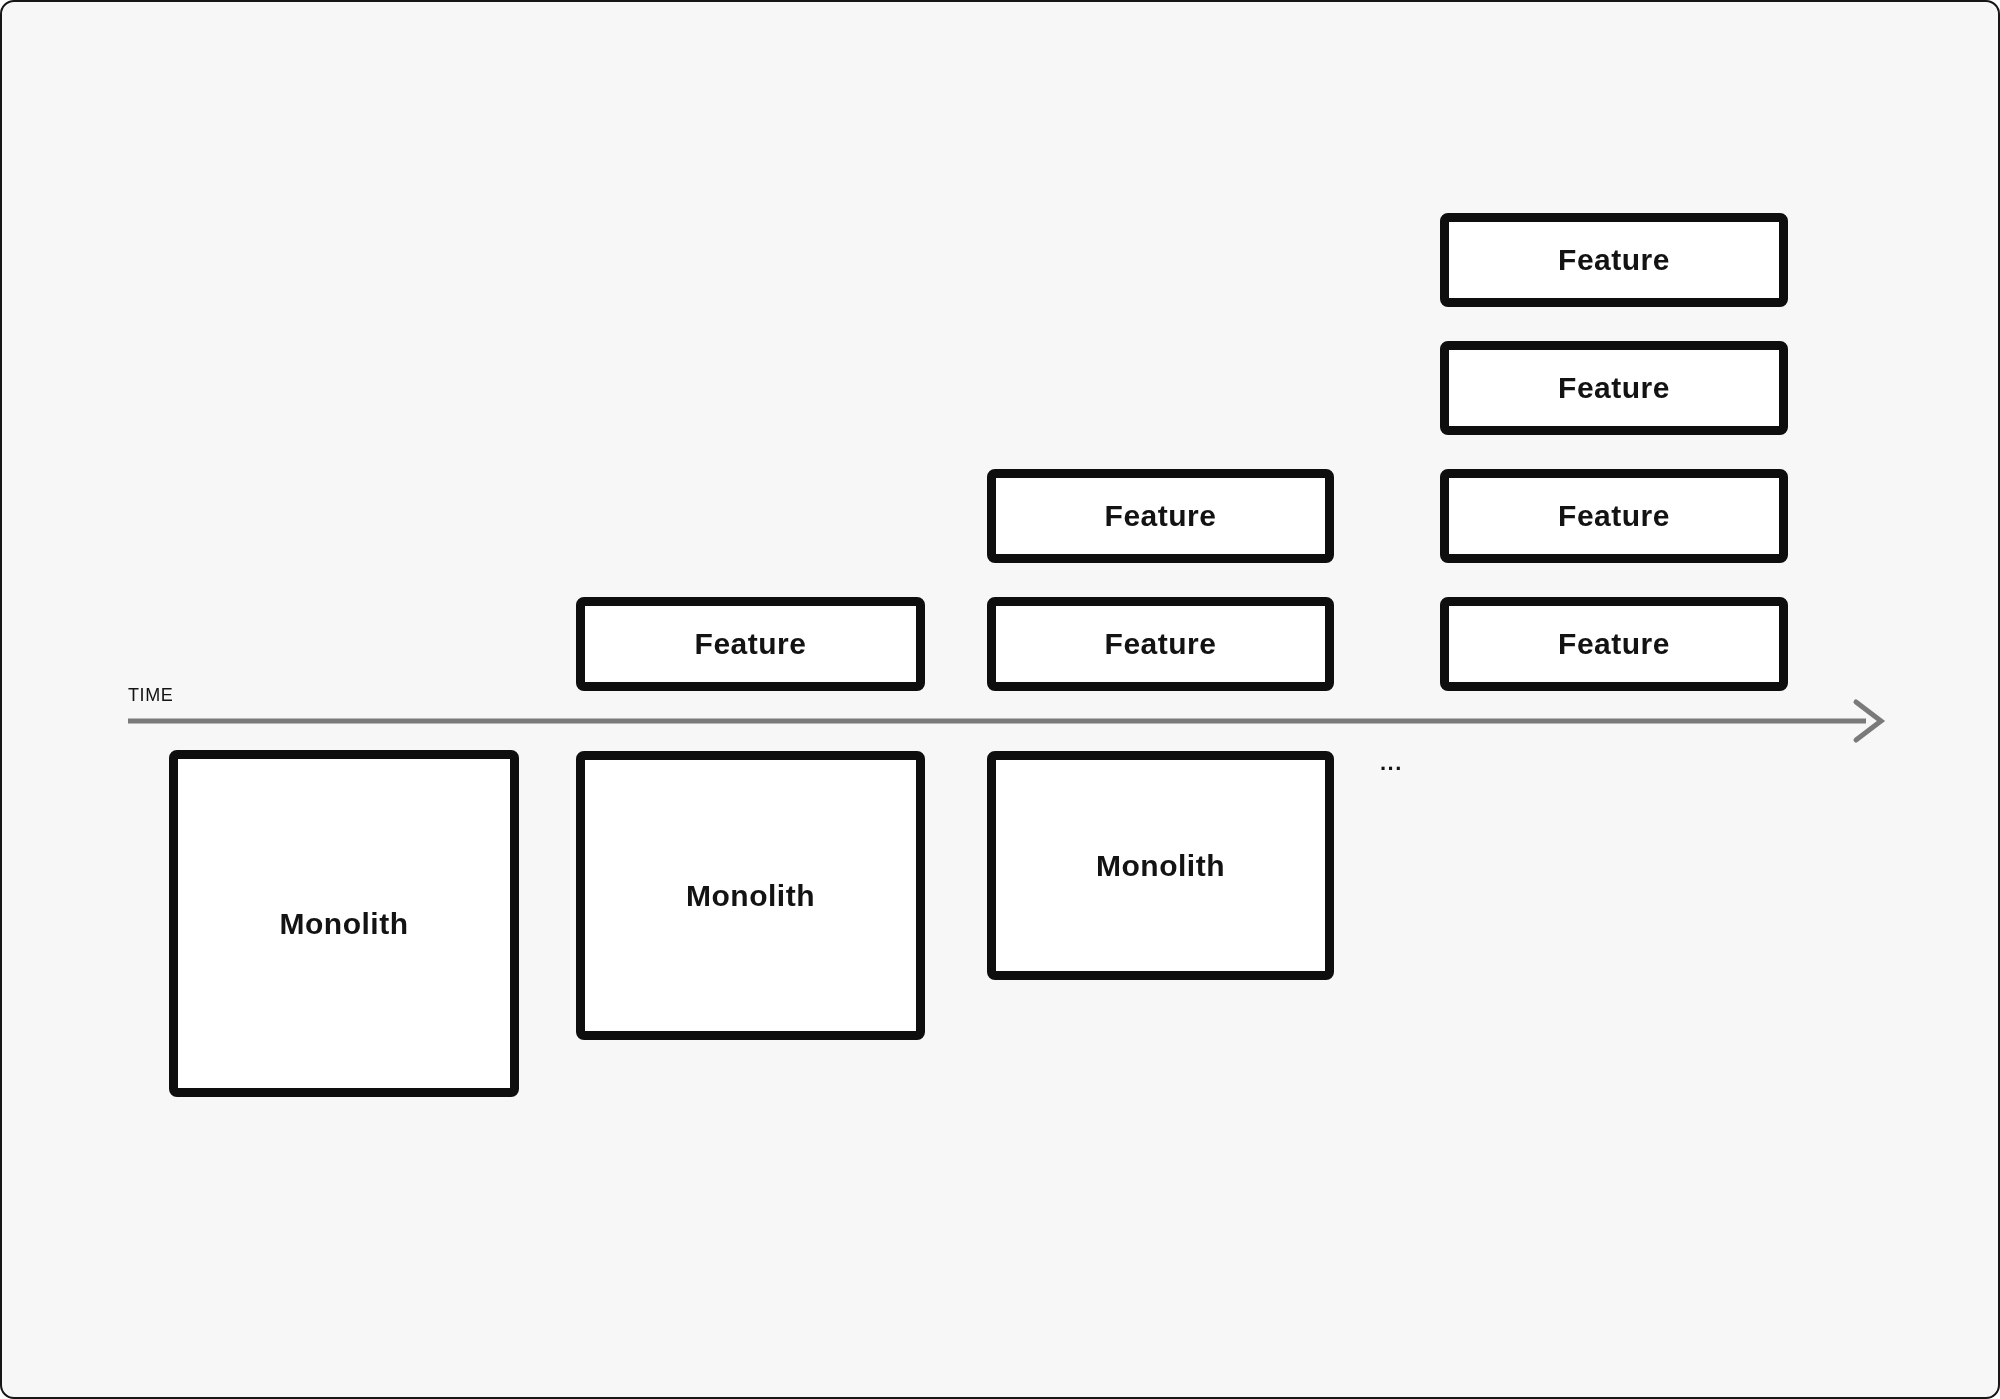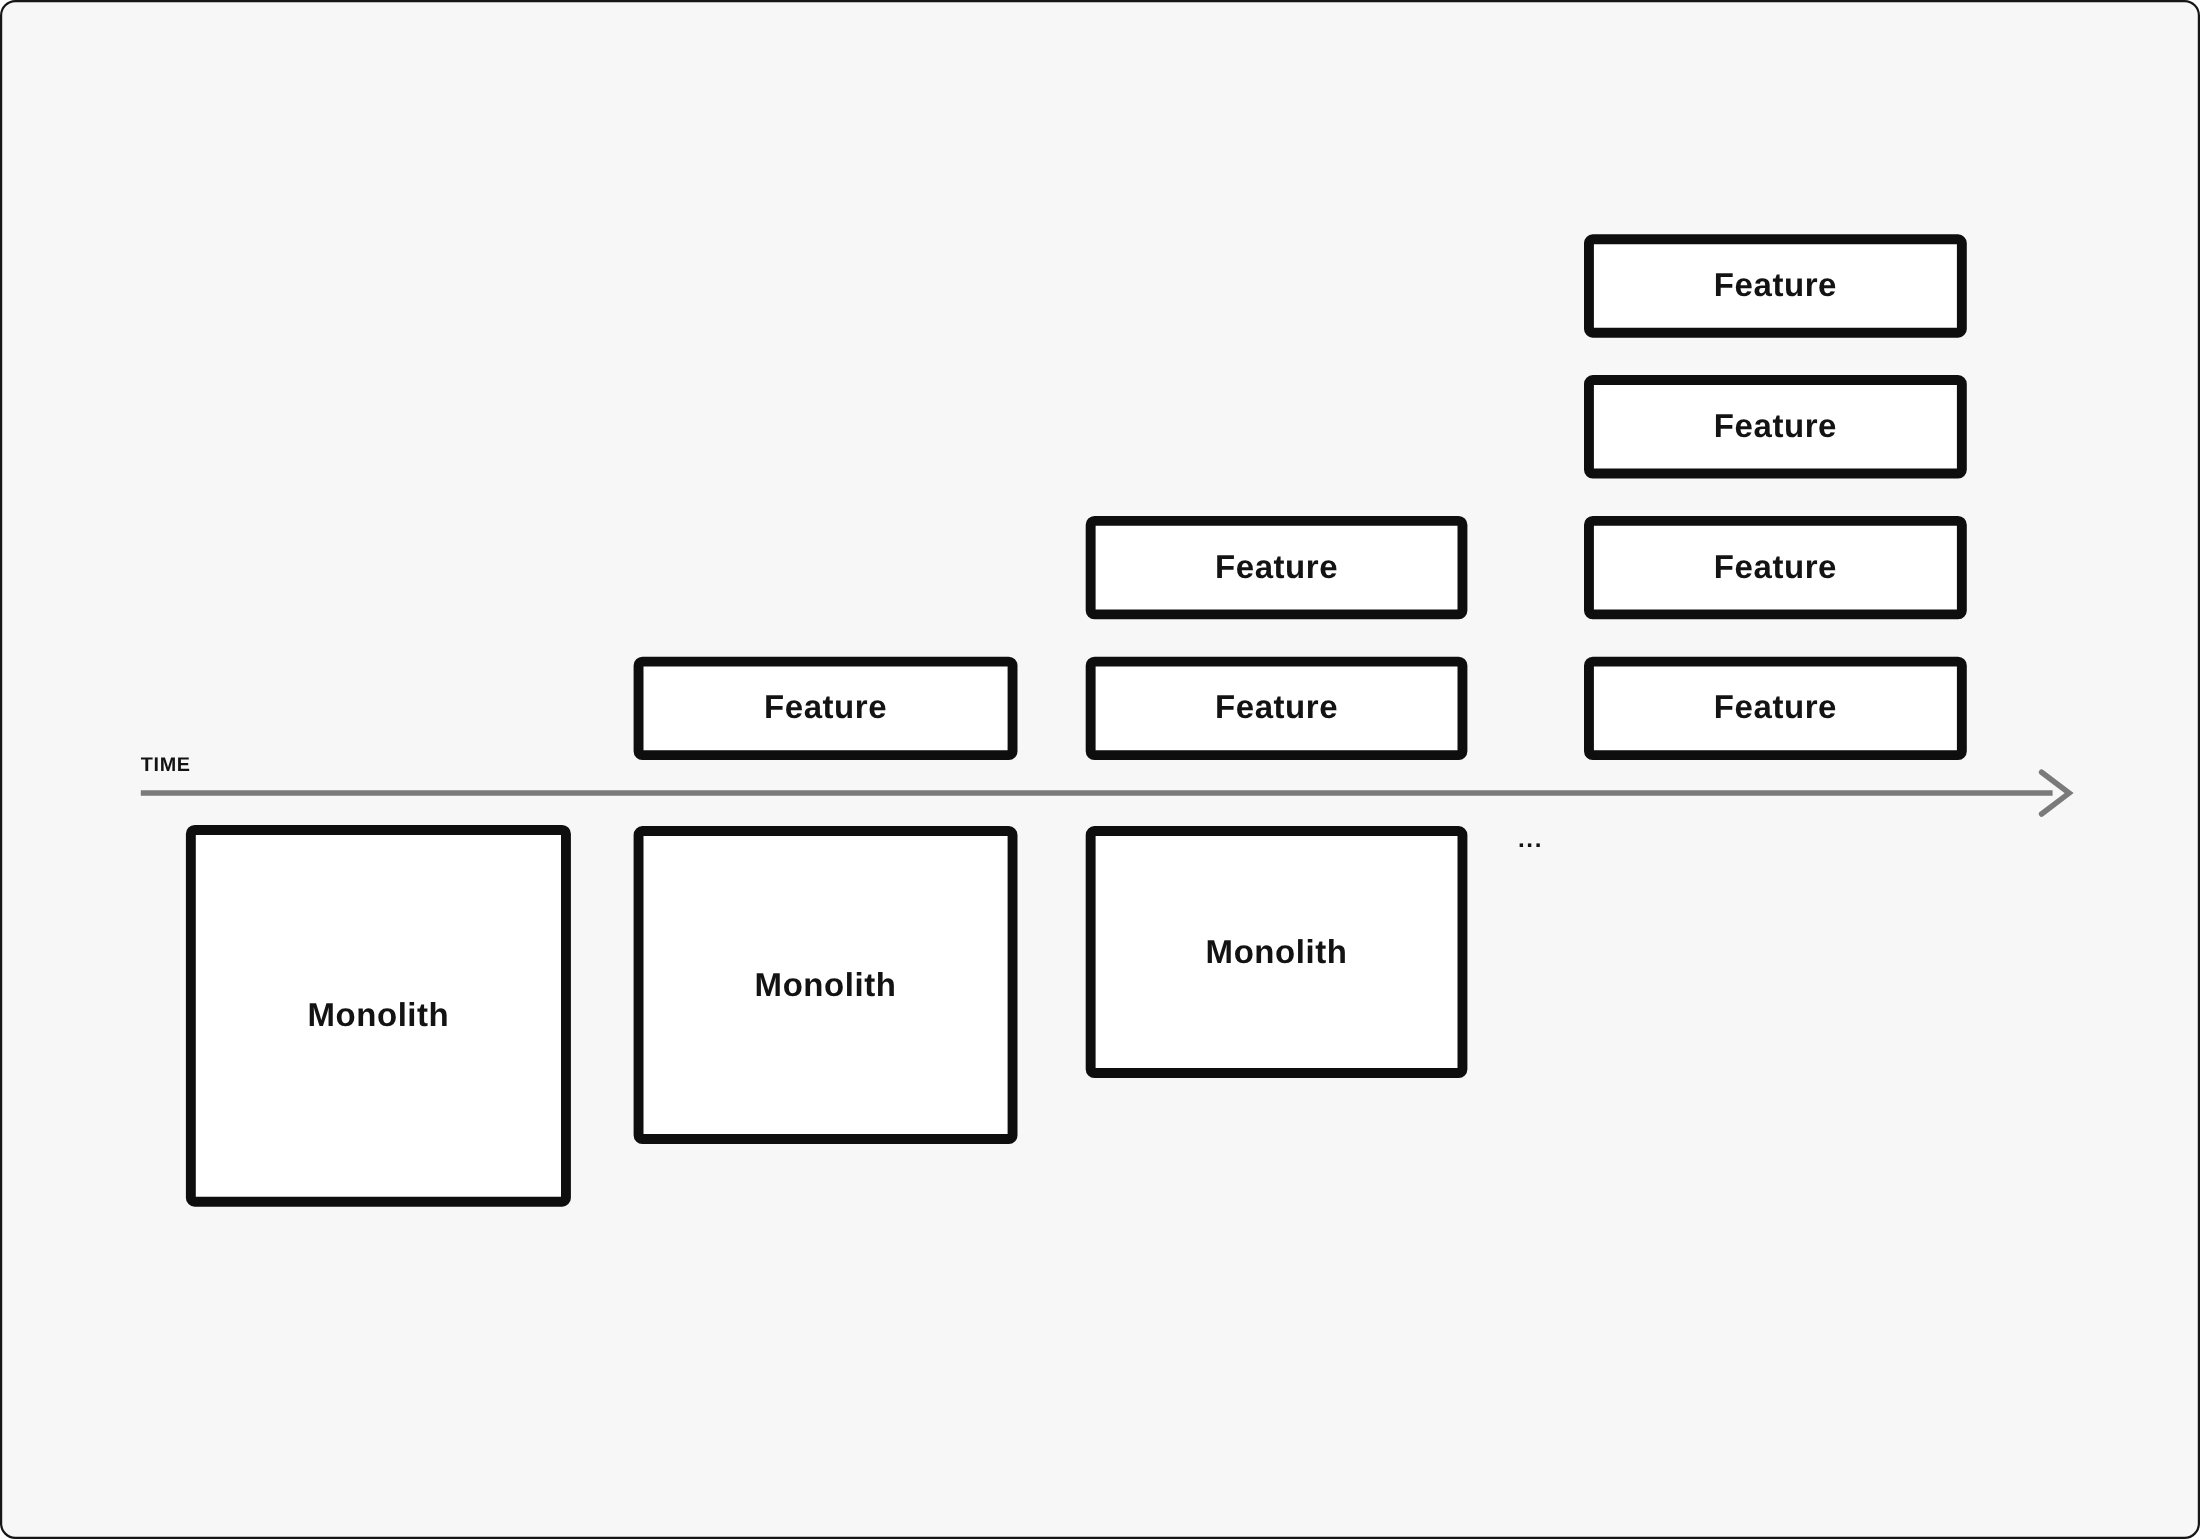--- a/index.html
+++ b/index.html
@@ -16,21 +16,21 @@
     background: var(--canvas-bg, #f7f7f8);
     border: 2px solid var(--frame-border, #161616);
     border-radius: 14px;
     overflow: hidden;
   }
   .time-label {
     position: absolute;
     left: 126px;
     top: 684px;
     font-size: 18px;
-    font-weight: 700;
+    font-weight: 400;
     letter-spacing: 0.6px;
     color: var(--text, #131313);
     line-height: 1;
   }
   .axis-svg {
     position: absolute;
     left: 0;
     top: 0;
     width: 2000px;
     height: 1399px;

